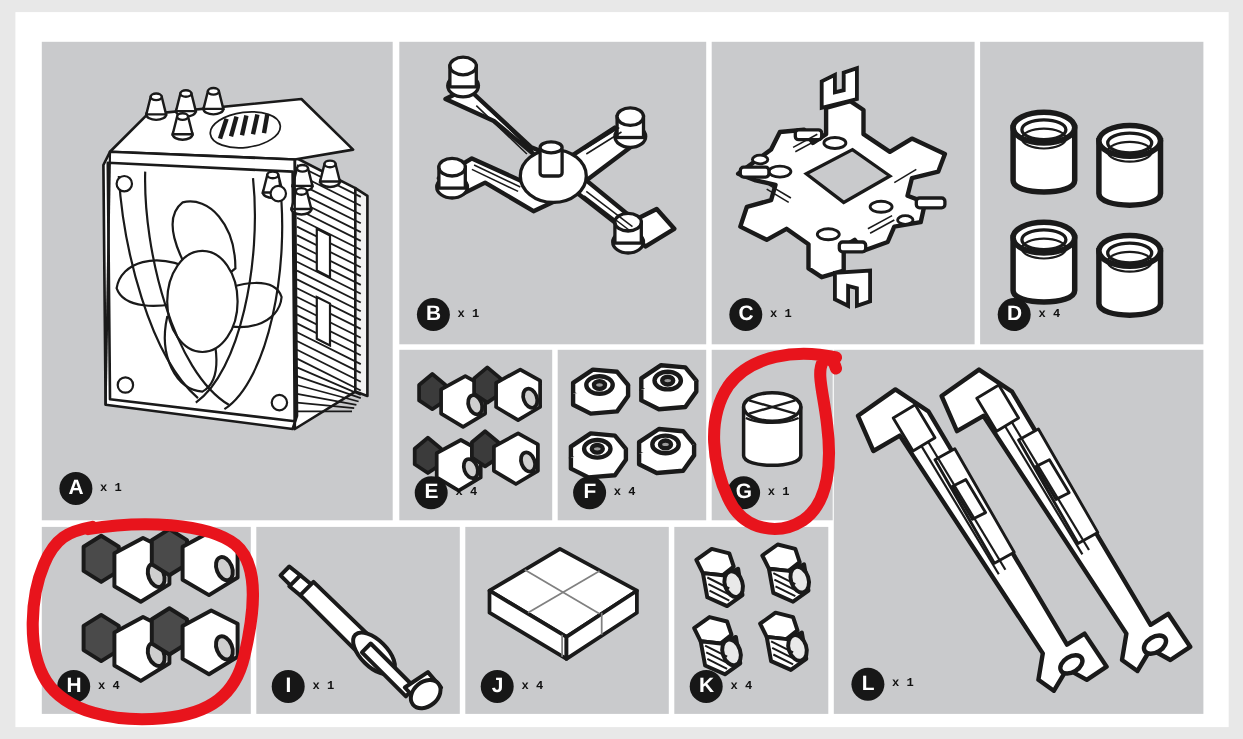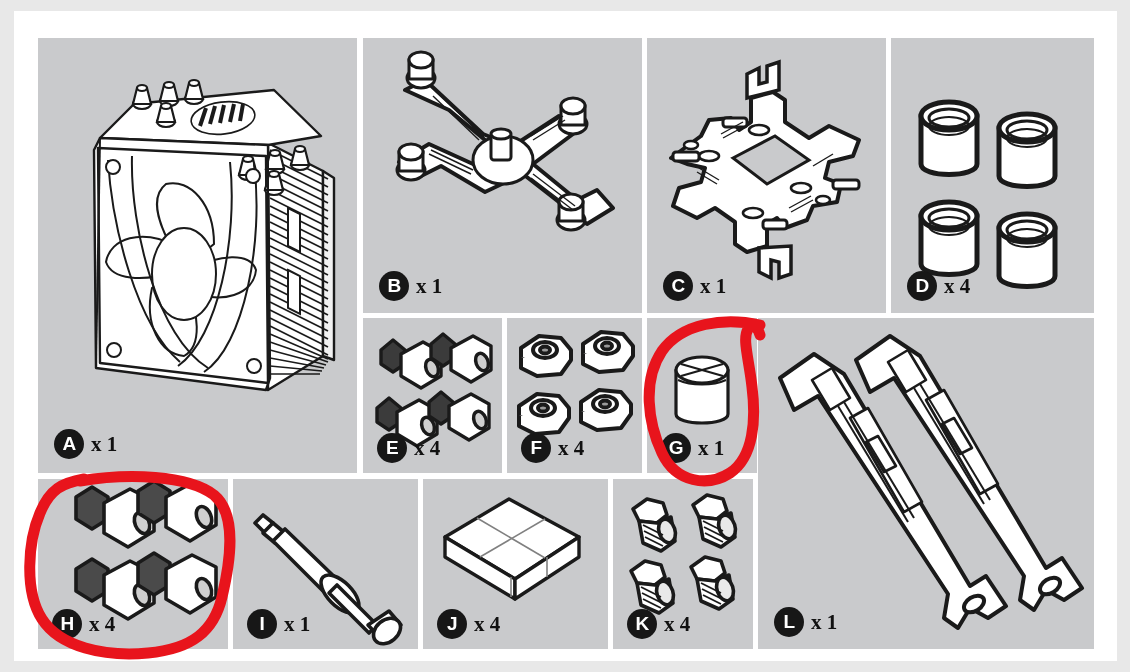--- a/index.html
+++ b/index.html
@@ -45,22 +45,22 @@
     font-weight: bold;
     font-size: 19px;
     line-height: 30px;
     text-align: center;
     font-family: "Liberation Sans", sans-serif;
     letter-spacing: -0.5px;
   }
   .qty {
     color: #111111;
     font-weight: bold;
-    font-size: 21px;
-    font-family: Liberation Serif, serif;
+    font-size: 11px;
+    font-family: Liberation Mono, monospace;
     white-space: nowrap;
   }
   .anno {
     position: absolute;
     pointer-events: none;
   }
   svg { display: block; }
 </style>
 </head>
 <body>

